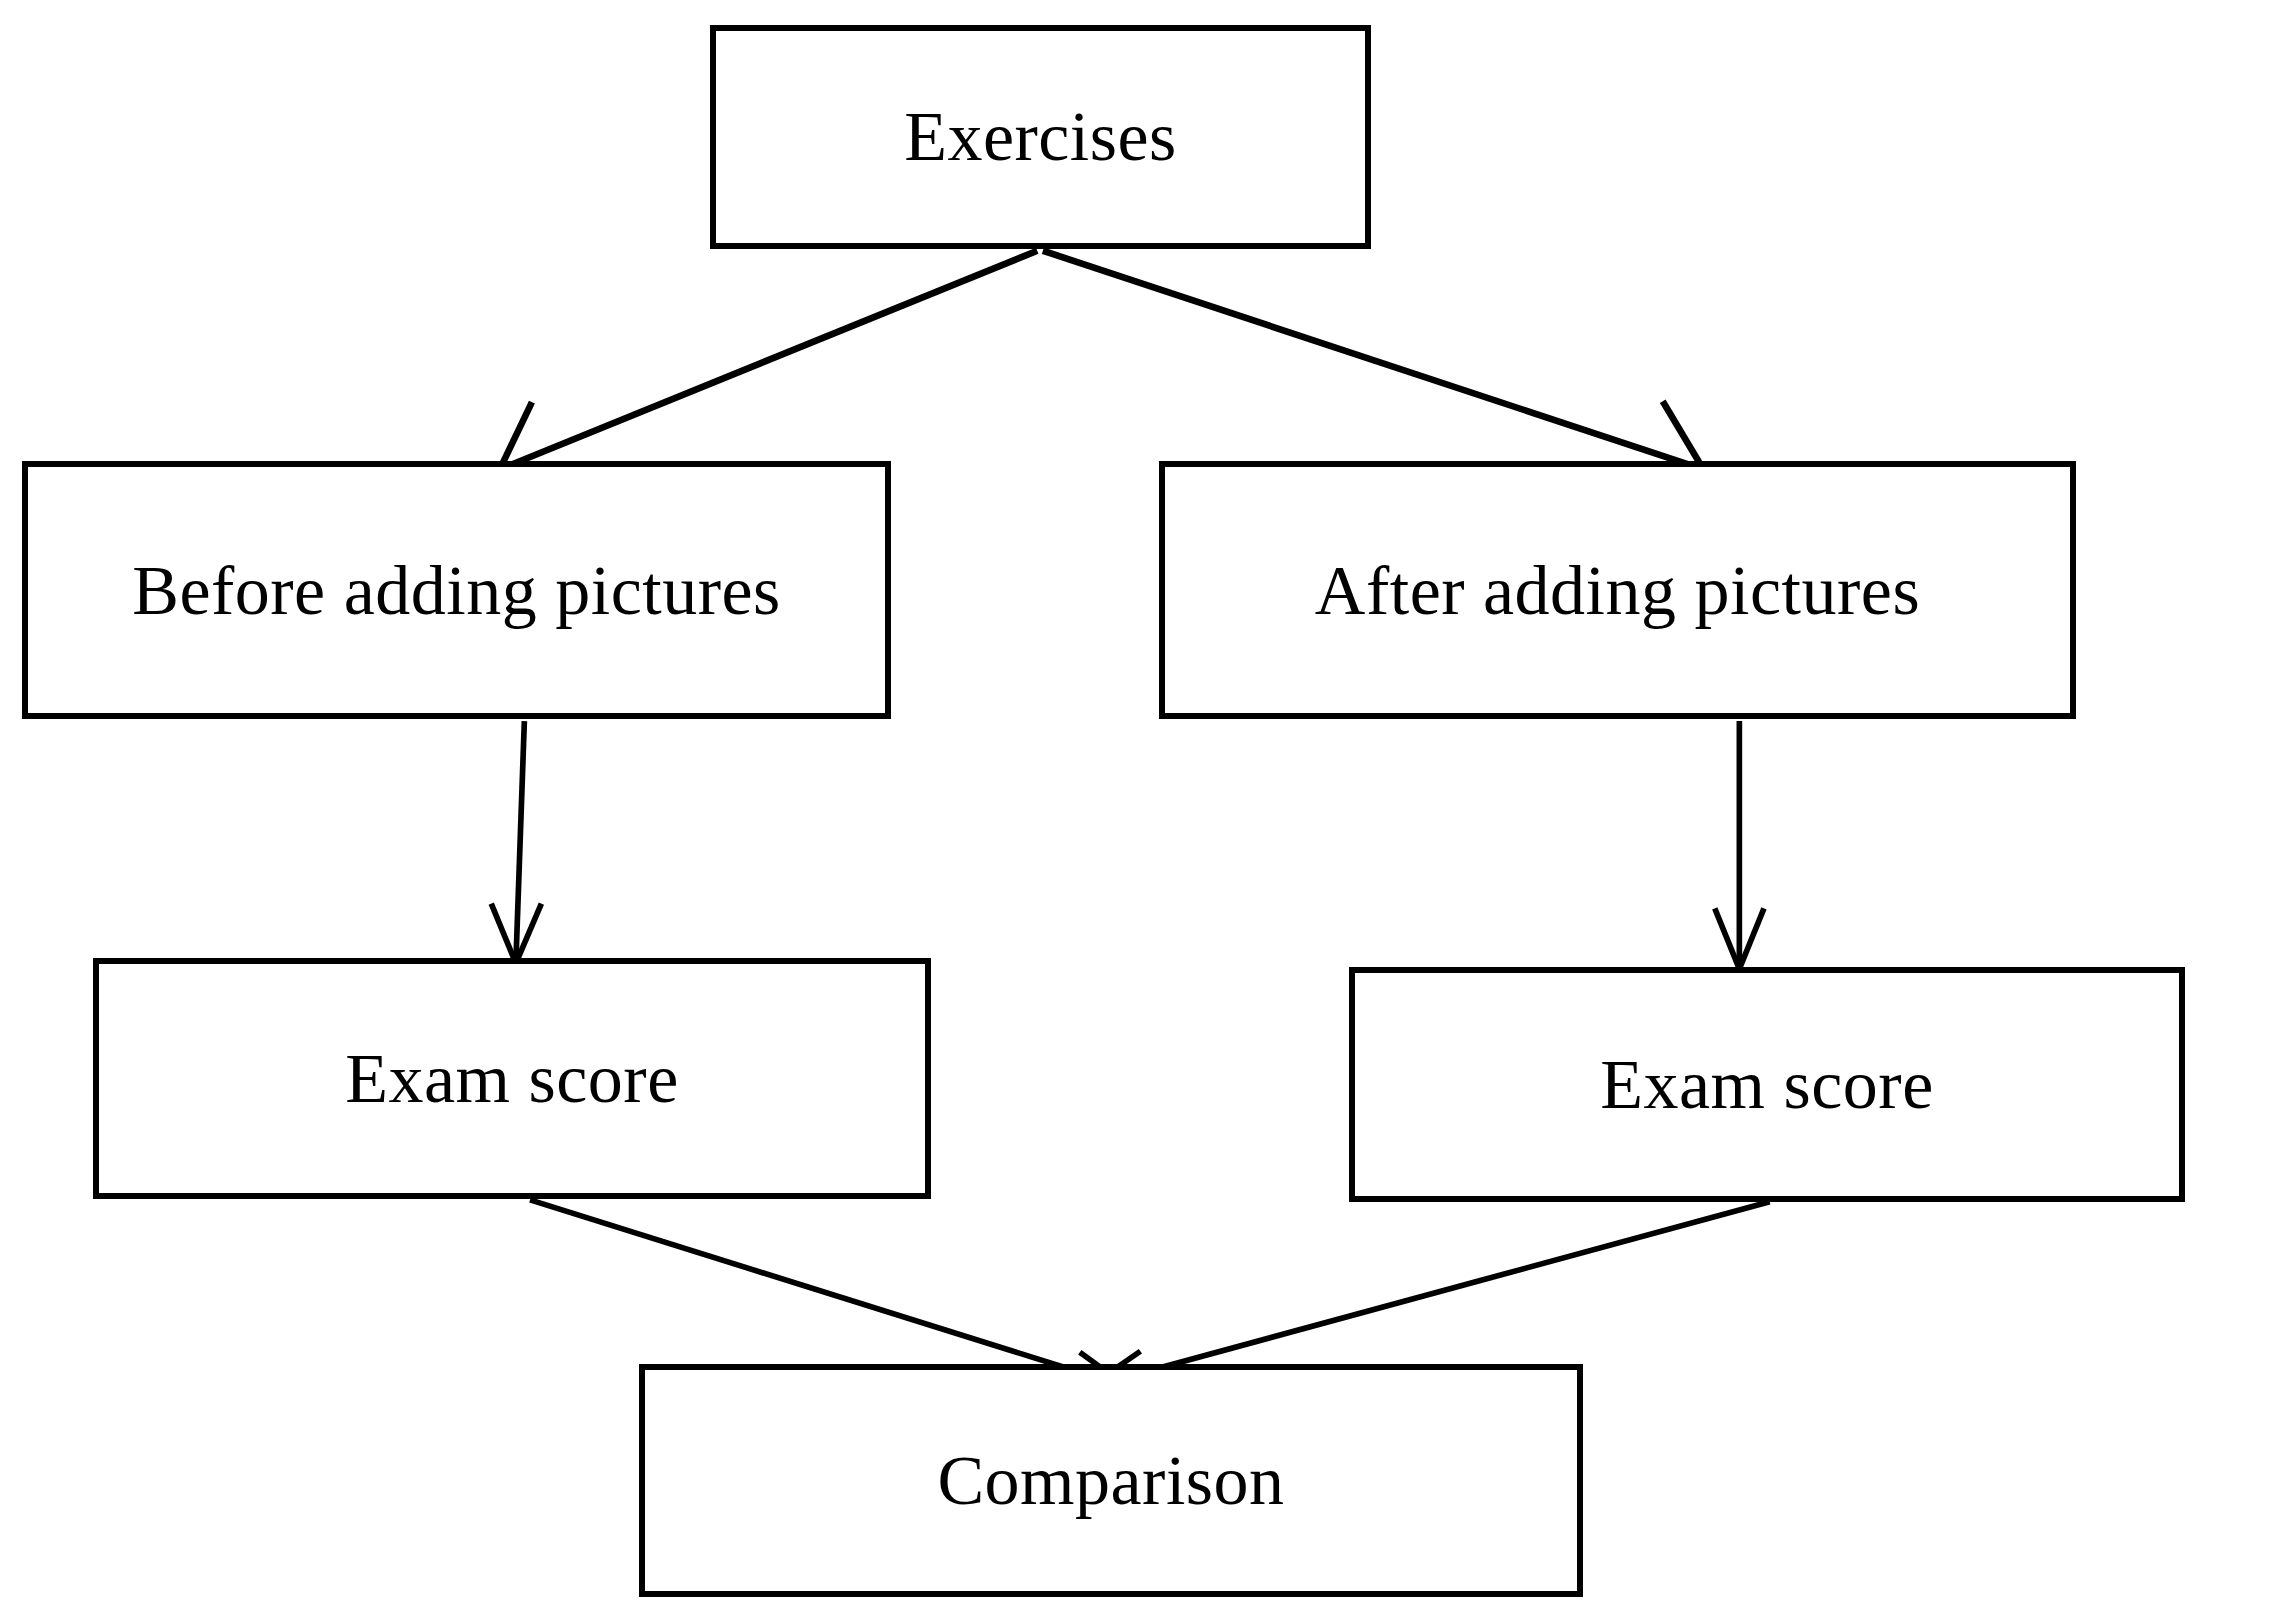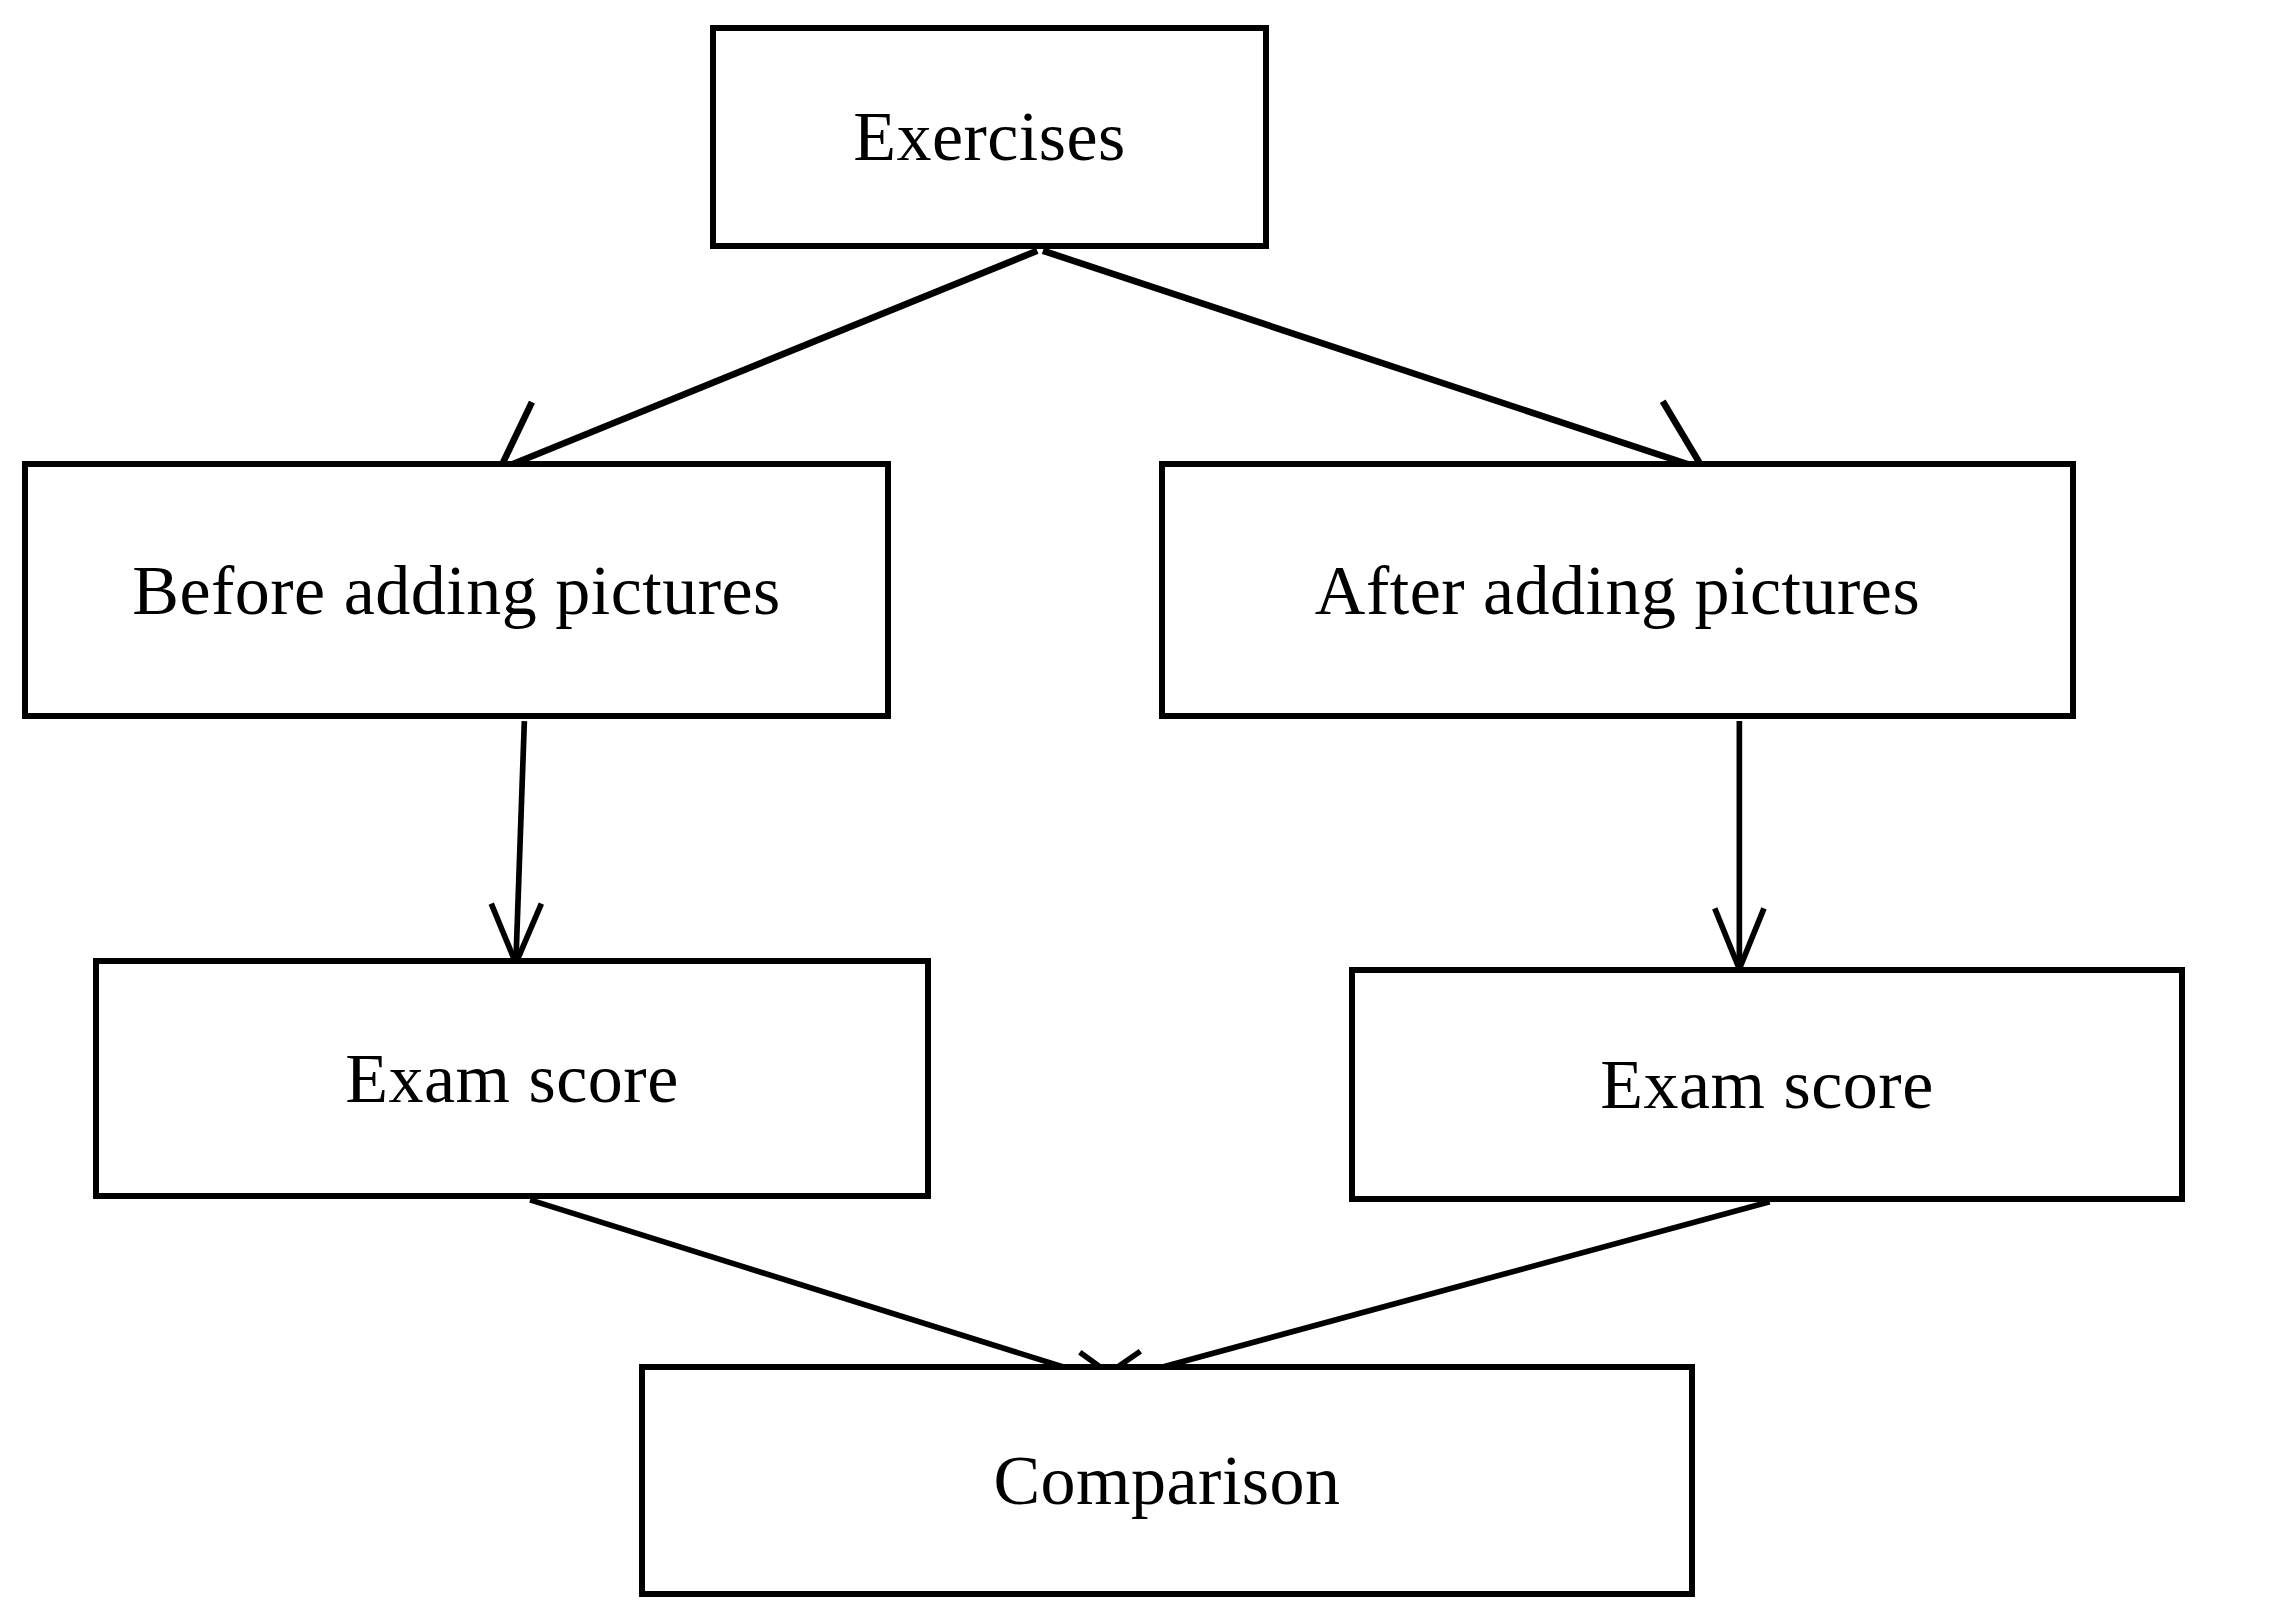--- a/index.html
+++ b/index.html
@@ -36,26 +36,26 @@
   }
   .node-label {
     font-family: "Liberation Serif", "DejaVu Serif", serif;
     font-size: 70px;
     line-height: 1.1;
     color: #000000;
     letter-spacing: 0.5px;
     white-space: nowrap;
   }
   
-  #node-exercises      { left: 710px;  top: 24.6px;   width: 559px;  height: 224px; }
+  #node-exercises      { left: 710px;  top: 24.6px;   width: 661px;  height: 224px; }
   #node-before         { left: 22px;   top: 461px;  width: 869px; height: 258px; }
   #node-after          { left: 1159px; top: 461px;  width: 917px; height: 258px; }
   #node-exam-left      { left: 93px;   top: 958px; width: 838px;  height: 241px; }
   #node-exam-right     { left: 1349px; top: 967px; width: 836px;  height: 235px; }
-  #node-comparison     { left: 639px;  top: 1364px; width: 1056px;  height: 233px; }
+  #node-comparison     { left: 639px;  top: 1364px; width: 944px;  height: 233px; }
 </style>
 </head>
 <body>
 
 <div id="canvas">
 
   <svg id="edges" viewBox="0 0 2424 1712" xmlns="http://www.w3.org/2000/svg">
 
     <g>
       <line x1="1096" y1="265" x2="528" y2="496" stroke="#000000" stroke-width="7" stroke-linecap="butt"></line>

